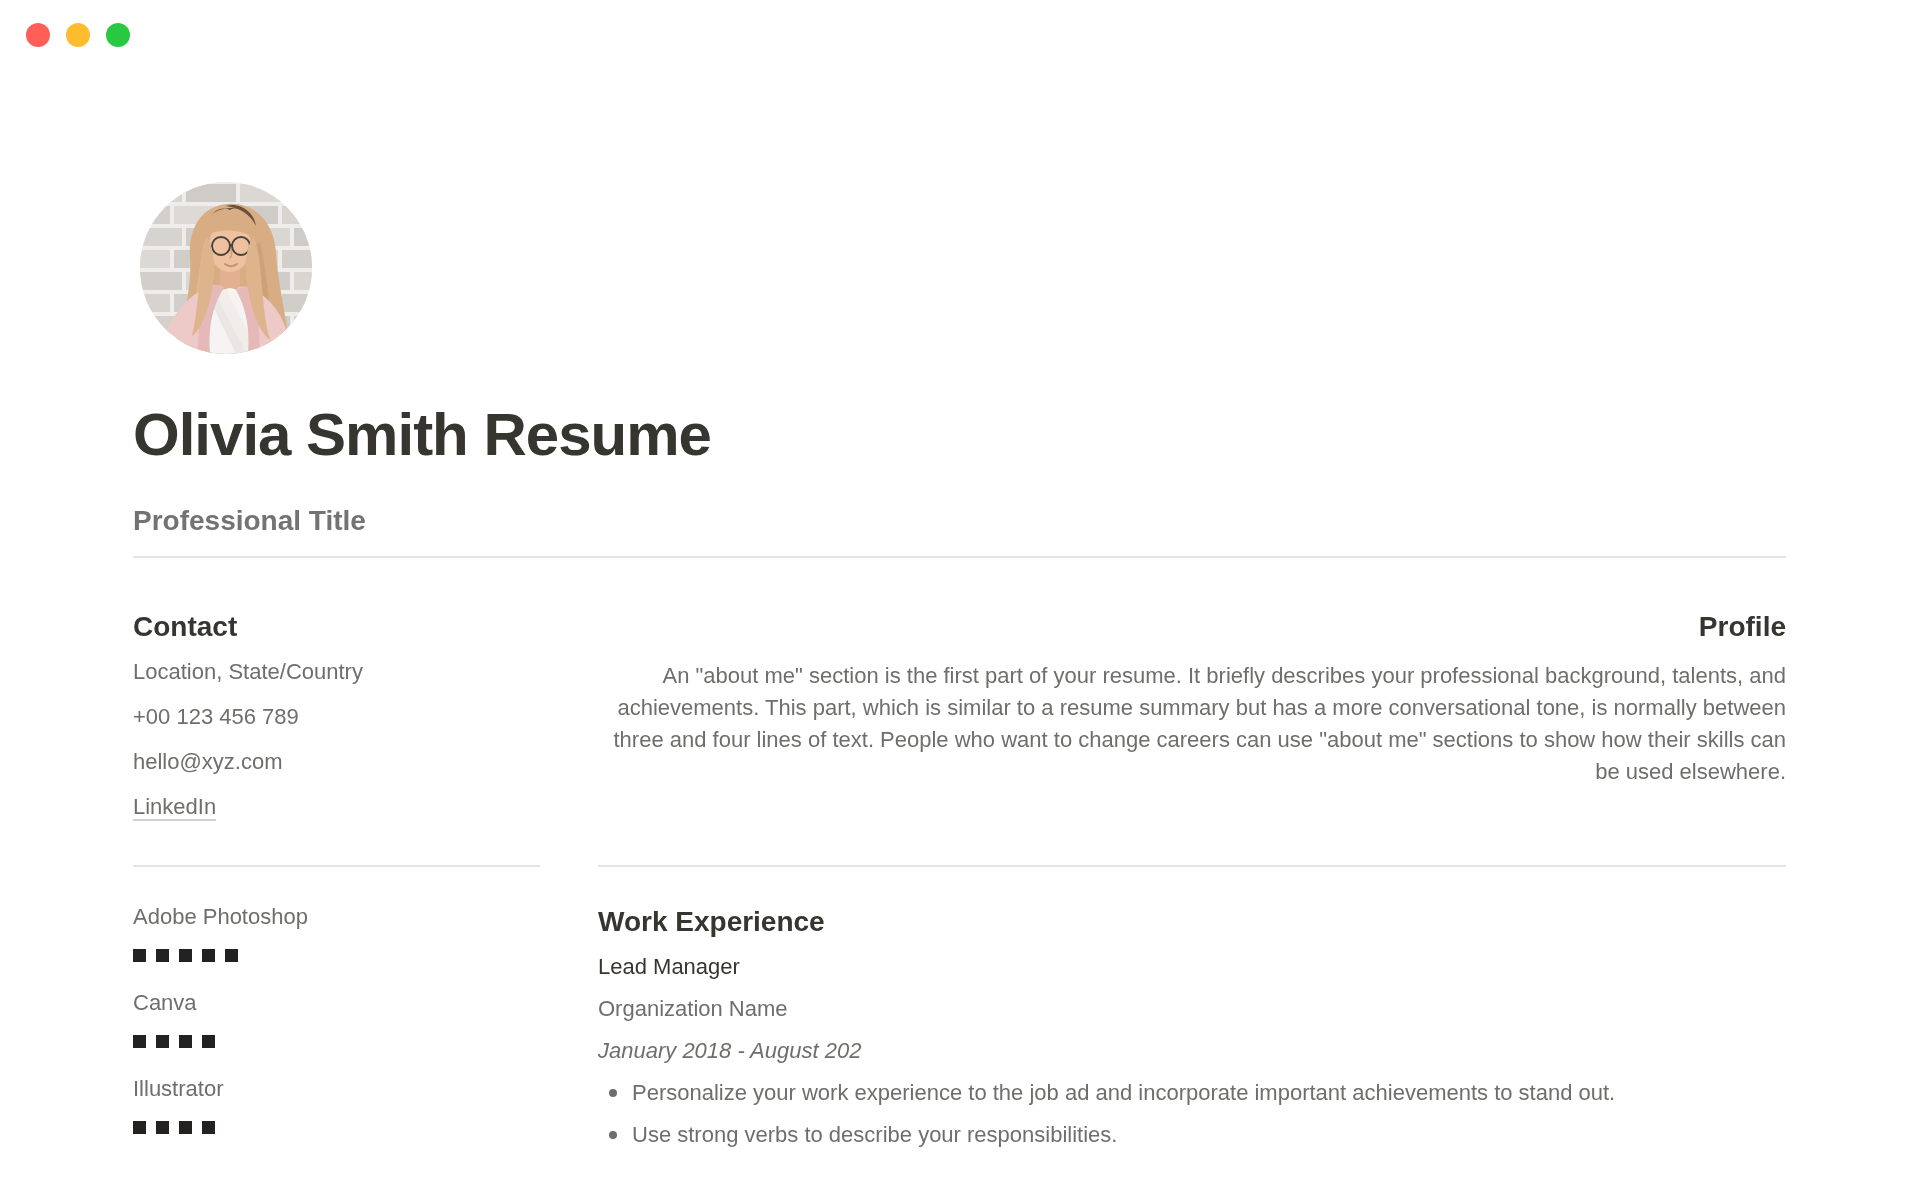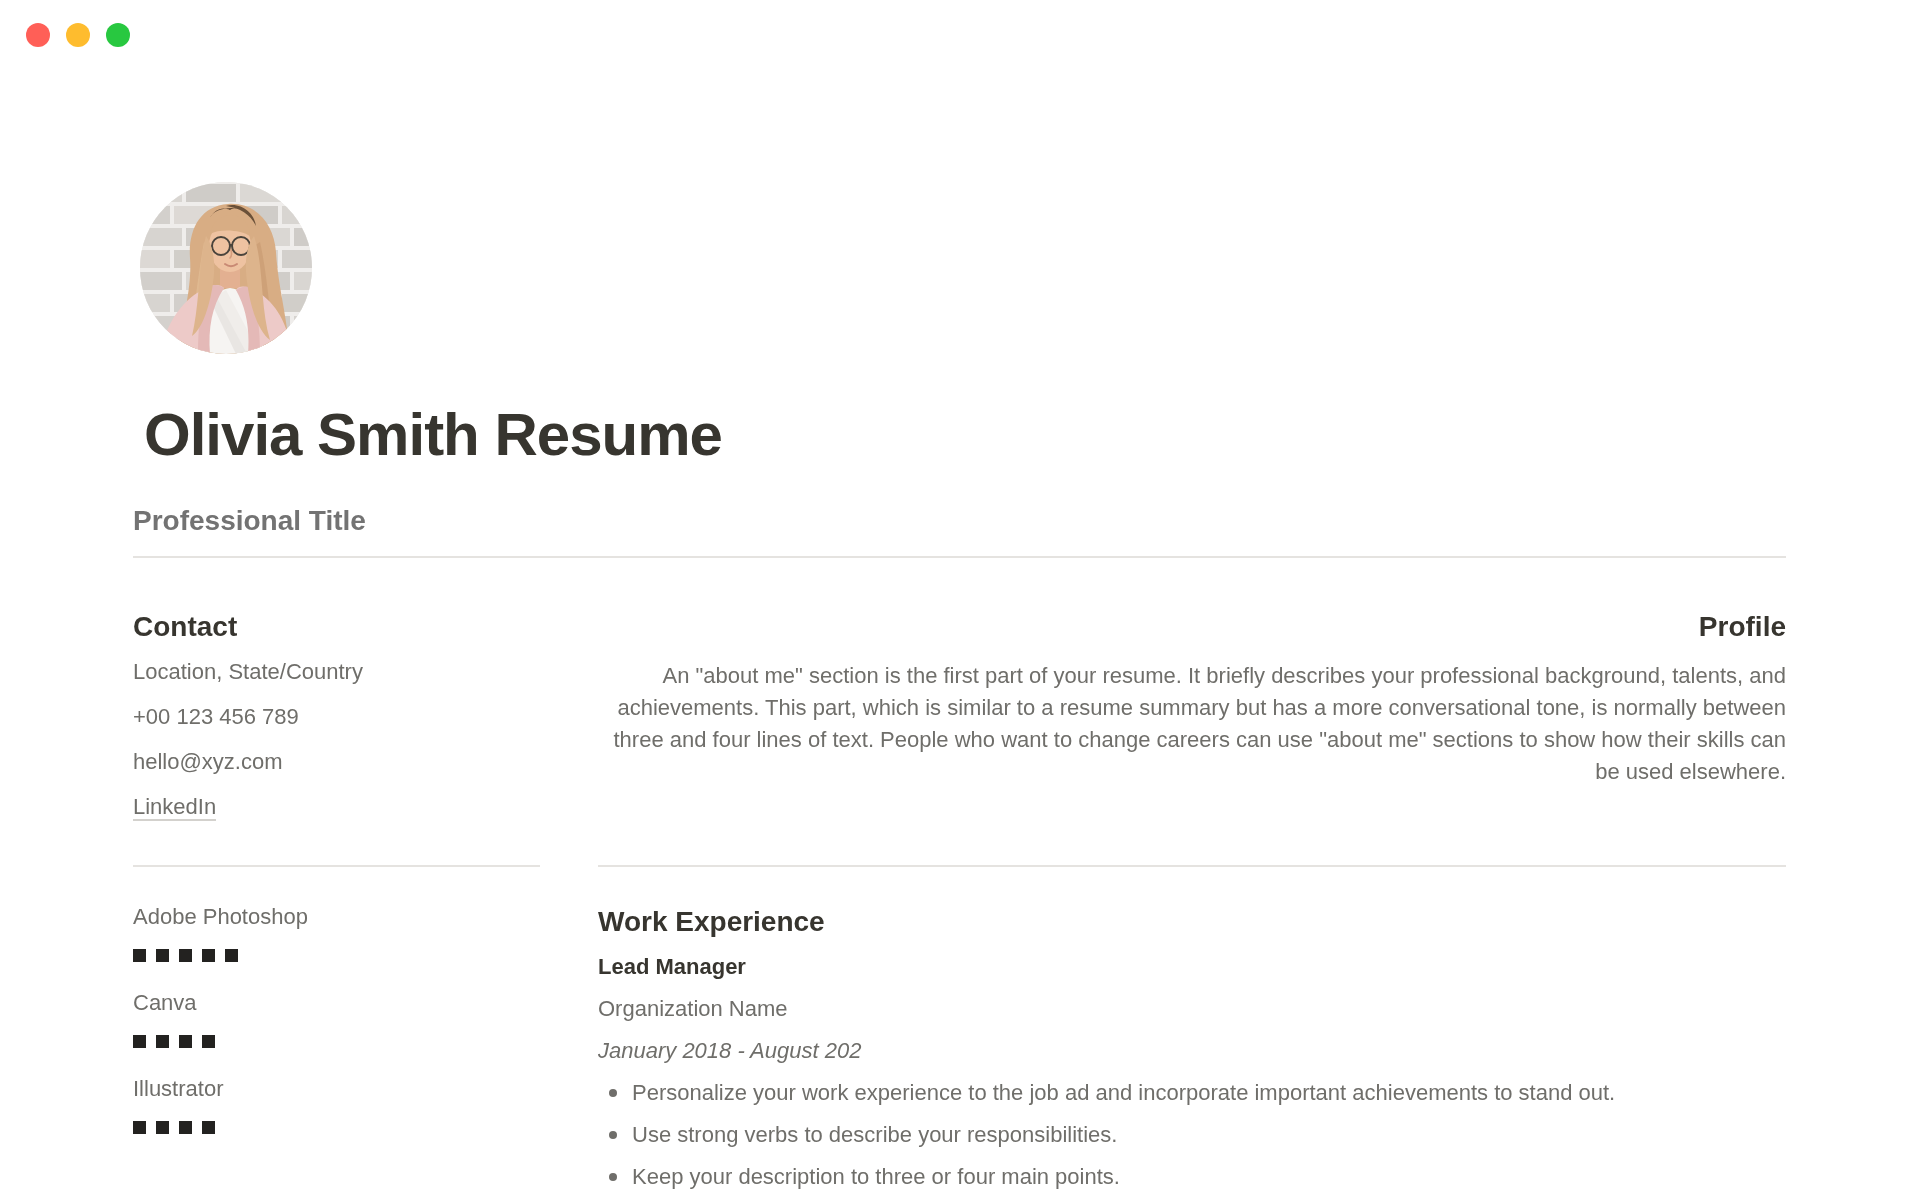--- a/index.html
+++ b/index.html
@@ -16,21 +16,21 @@
   .dot.yellow{ background:#febc2e; }
   .dot.green { background:#28c840; }
   
   .photo {
     position:absolute; left:140px; top:182px; width:172px; height:172px;
     border-radius:50%; overflow:hidden; background:#e9e7e4;
   }
   .photo svg { display:block; }
   
   .page-title {
-    position:absolute; left:144px; top:404px; margin:0;
+    position:absolute; left:133px; top:404px; margin:0;
     font-size:60px; line-height:62px; font-weight:700; letter-spacing:-1px; color:#37352f;
   }
   .page-subtitle {
     position:absolute; left:133px; top:505px; margin:0;
     font-size:28px; line-height:32px; font-weight:600; color:#737373;
   }
   .divider { position:absolute; height:2px; background:#e5e3e0; }
   .divider.full  { left:133px; top:556px; width:1653px; }
   .divider.left2 { left:133px; top:865px; width:407px; }
   .divider.right2{ left:598px; top:865px; width:1188px; }
@@ -49,21 +49,21 @@
   .link {
     display:inline-block; color:#6f6e6a; text-decoration:none;
     border-bottom:2px solid #d3d1cd; padding-bottom:1px; cursor:pointer;
   }
   .profile-paragraph { margin:0; font-size:22px; line-height:32px; color:#6f6e6a; }
   
   .skill-name { margin:0 0 21px 0; }
   .squares { display:flex; gap:10px; margin:0 0 29px 0; }
   .sq { width:13px; height:13px; background:#232220; }
   
-  .job-title { margin:0 0 19px 0; font-size:22px; line-height:23px; font-weight:700; color:#37352f; }
+  .job-title { margin:0 0 19px 0; font-size:22px; line-height:23px; font-weight:400; color:#37352f; }
   .we-line { margin:0 0 19px 0; }
   .we-date { font-style:italic; }
   ul.bullets { list-style:none; margin:0; padding:0; }
   ul.bullets li {
     position:relative; padding-left:34px; margin:0 0 19px 0;
     font-size:22px; line-height:23px; color:#6f6e6a;
   }
   ul.bullets li::before {
     content:""; position:absolute; left:11px; top:8px;
     width:8px; height:8px; border-radius:50%; background:#6f6e6a;
@@ -215,16 +215,15 @@
   <h3 class="section-heading">Work Experience</h3>
   <p class="job-title">Lead Manager</p>
   <p class="body-text we-line">Organization Name</p>
   <p class="body-text we-line we-date">January 2018 - August 202</p>
   <ul class="bullets">
 
       <li>Personalize your work experience to the job ad and incorporate important achievements to stand out.</li>
 
       <li>Use strong verbs to describe your responsibilities.</li>
 
-      <li>Keep your description to three or four main points.</li>
 
   </ul>
 </div>
 
 </body></html>

